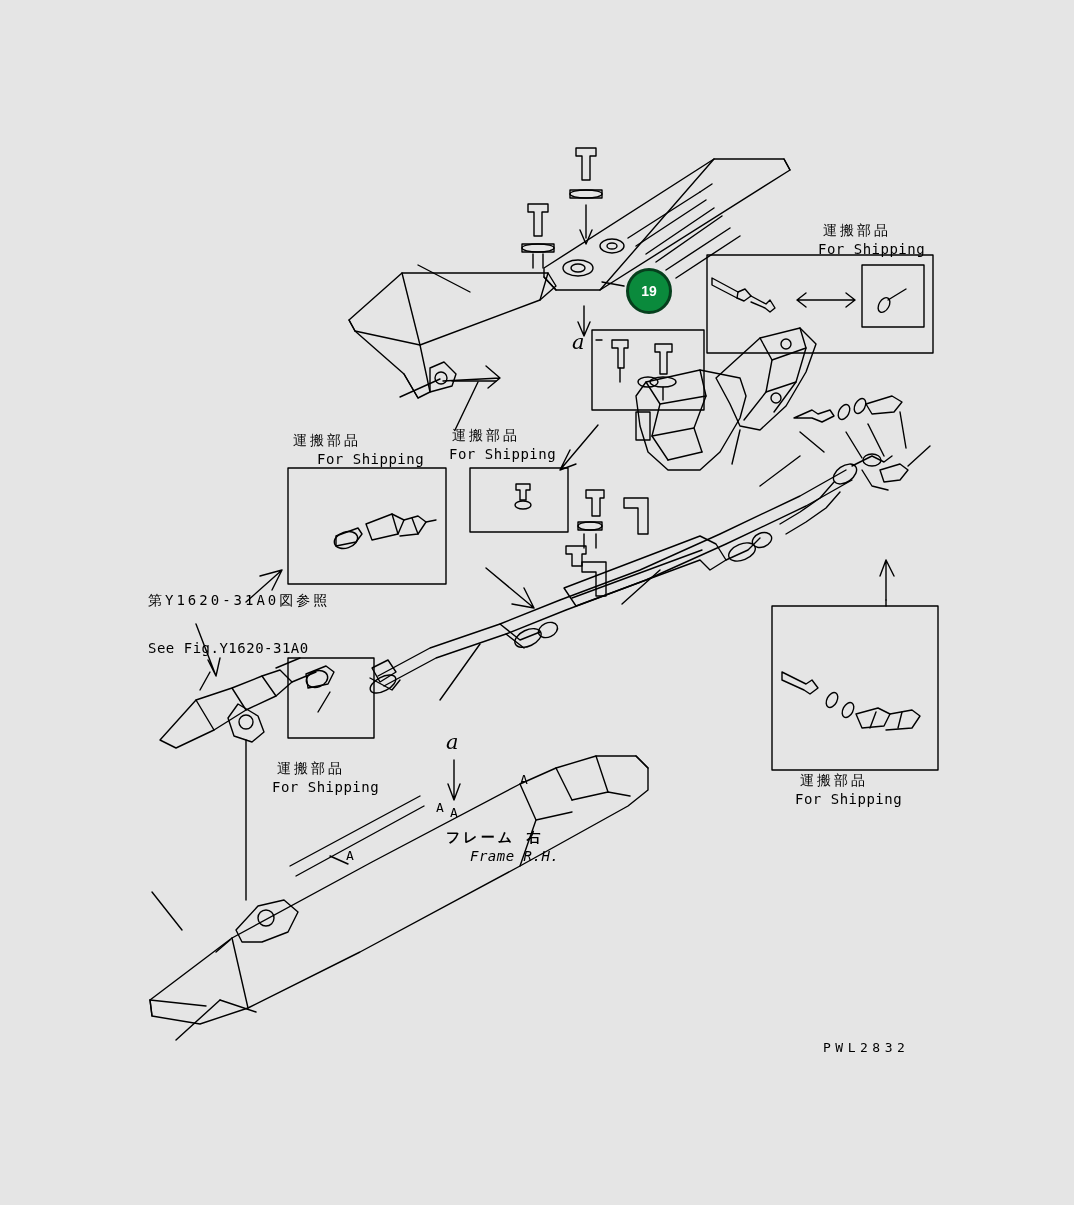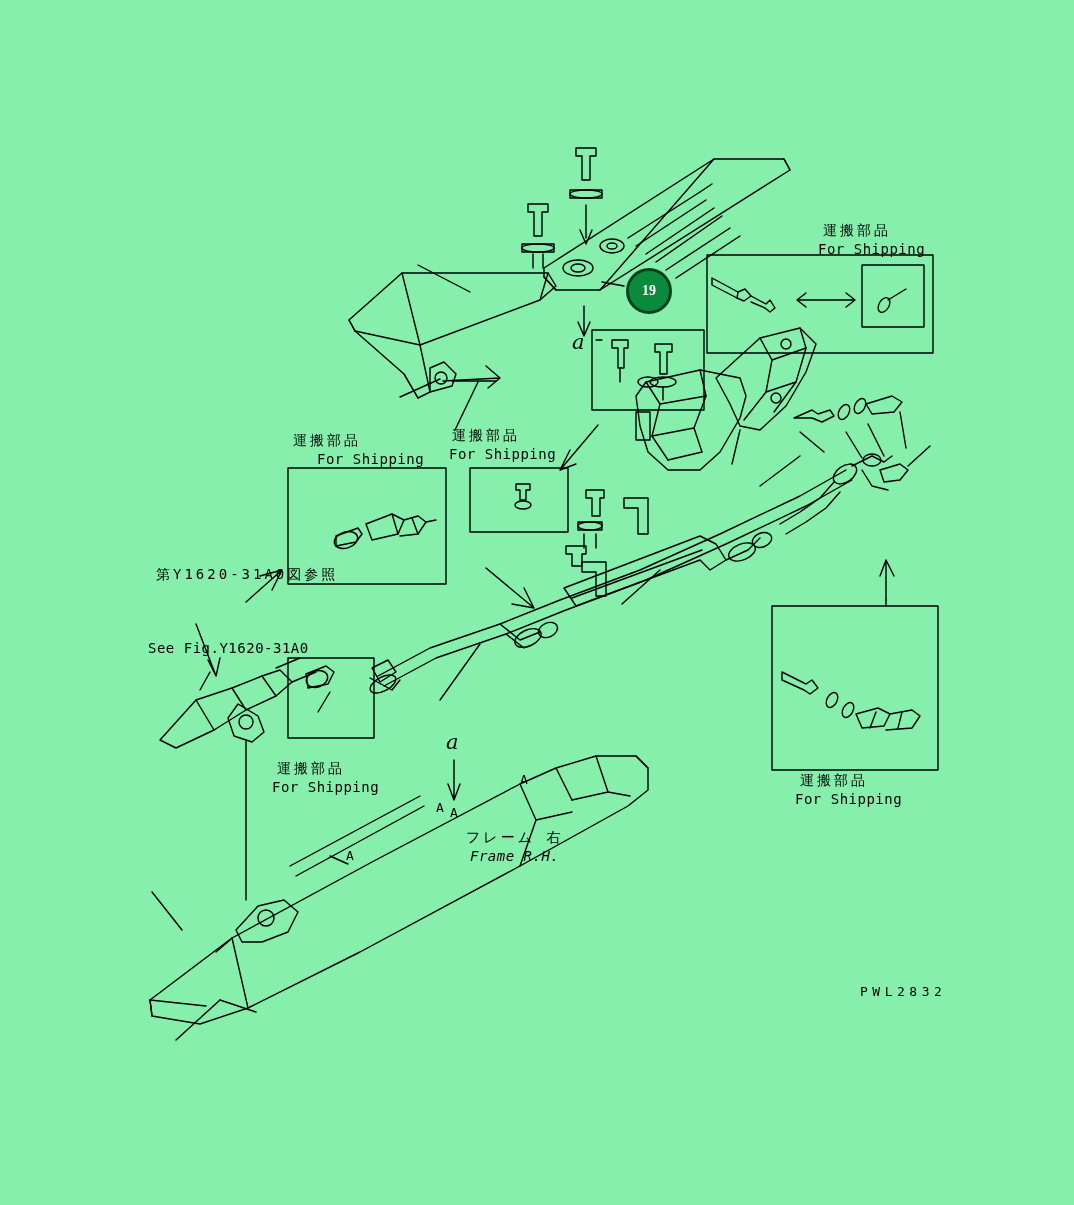--- a/index.html
+++ b/index.html
@@ -7,21 +7,21 @@
     padding: 0;
     background: #ffffff;
   }
   body {
     font-family: "DejaVu Sans", sans-serif;
   }
   #page {
     position: relative;
     width: 1074px;
     height: 1205px;
-    background: #86efac;
+    background: #e5e5e5;
     overflow: hidden;
   }
   #page svg.art {
     position: absolute;
     left: 0;
     top: 0;
     width: 1074px;
     height: 1205px;
   }
   .lbl {
@@ -45,21 +45,21 @@
     color: #000000;
   }
   .callout {
     position: absolute;
     width: 40px;
     height: 40px;
     border-radius: 50%;
     background: #0a8a3c;
     border: 3px solid #063f1d;
     color: #ffffff;
-    font-family: Liberation Serif, serif;
+    font-family: Liberation Sans, sans-serif;
     font-size: 14px;
     font-weight: bold;
     display: flex;
     align-items: center;
     justify-content: center;
   }
   .ital {
     position: absolute;
     font-family: "DejaVu Serif", serif;
     font-style: italic;
@@ -323,31 +323,31 @@
 
   <div class="lbl jp f14" style="left:452px; top:427px;">運搬部品</div>
   <div class="lbl f14" style="left:449px; top:446px;">For Shipping</div>
 
   <div class="lbl jp f14" style="left:277px; top:760px;">運搬部品</div>
   <div class="lbl f14" style="left:272px; top:779px;">For Shipping</div>
 
   <div class="lbl jp f14" style="left:800px; top:772px;">運搬部品</div>
   <div class="lbl f14" style="left:795px; top:791px;">For Shipping</div>
 
-  <div class="lbl jp f14" style="left:148px; top:566px;margin-left:8px;">第Y1620-31A0図参照</div>
+  <div class="lbl jp f14" style="left:148px; top:592px;">第Y1620-31A0図参照</div>
   <div class="lbl f14" style="left:148px; top:640px;">See Fig.Y1620-31A0</div>
 
-  <div class="lbl jp f14" style="left:466px; top:829px;">フレーム 右</div>
+  <div class="lbl jp f14" style="left:446px; top:829px;font-weight:bold;">フレーム 右</div>
   <div class="lbl f14" style="left:470px; top:848px;font-style:italic;">Frame R.H.</div>
 
   <div class="ital" style="left:572px; top:330px;">a</div>
   <div class="ital" style="left:446px; top:730px;">a</div>
 
   <div class="lbl f13" style="left:436px; top:800px;">A</div>
   <div class="lbl f13" style="left:450px; top:805px;">A</div>
   <div class="lbl f13" style="left:520px; top:772px;">A</div>
   <div class="lbl f13" style="left:346px; top:848px;">A</div>
 
   <div class="callout" style="left:626px; top:268px;">19</div>
 
-  <div class="code" style="left:823px; top:984px;margin-left:37px;">PWL2832</div>
+  <div class="code" style="left:823px; top:1040px;">PWL2832</div>
 
 </div>
 
 </body></html>

